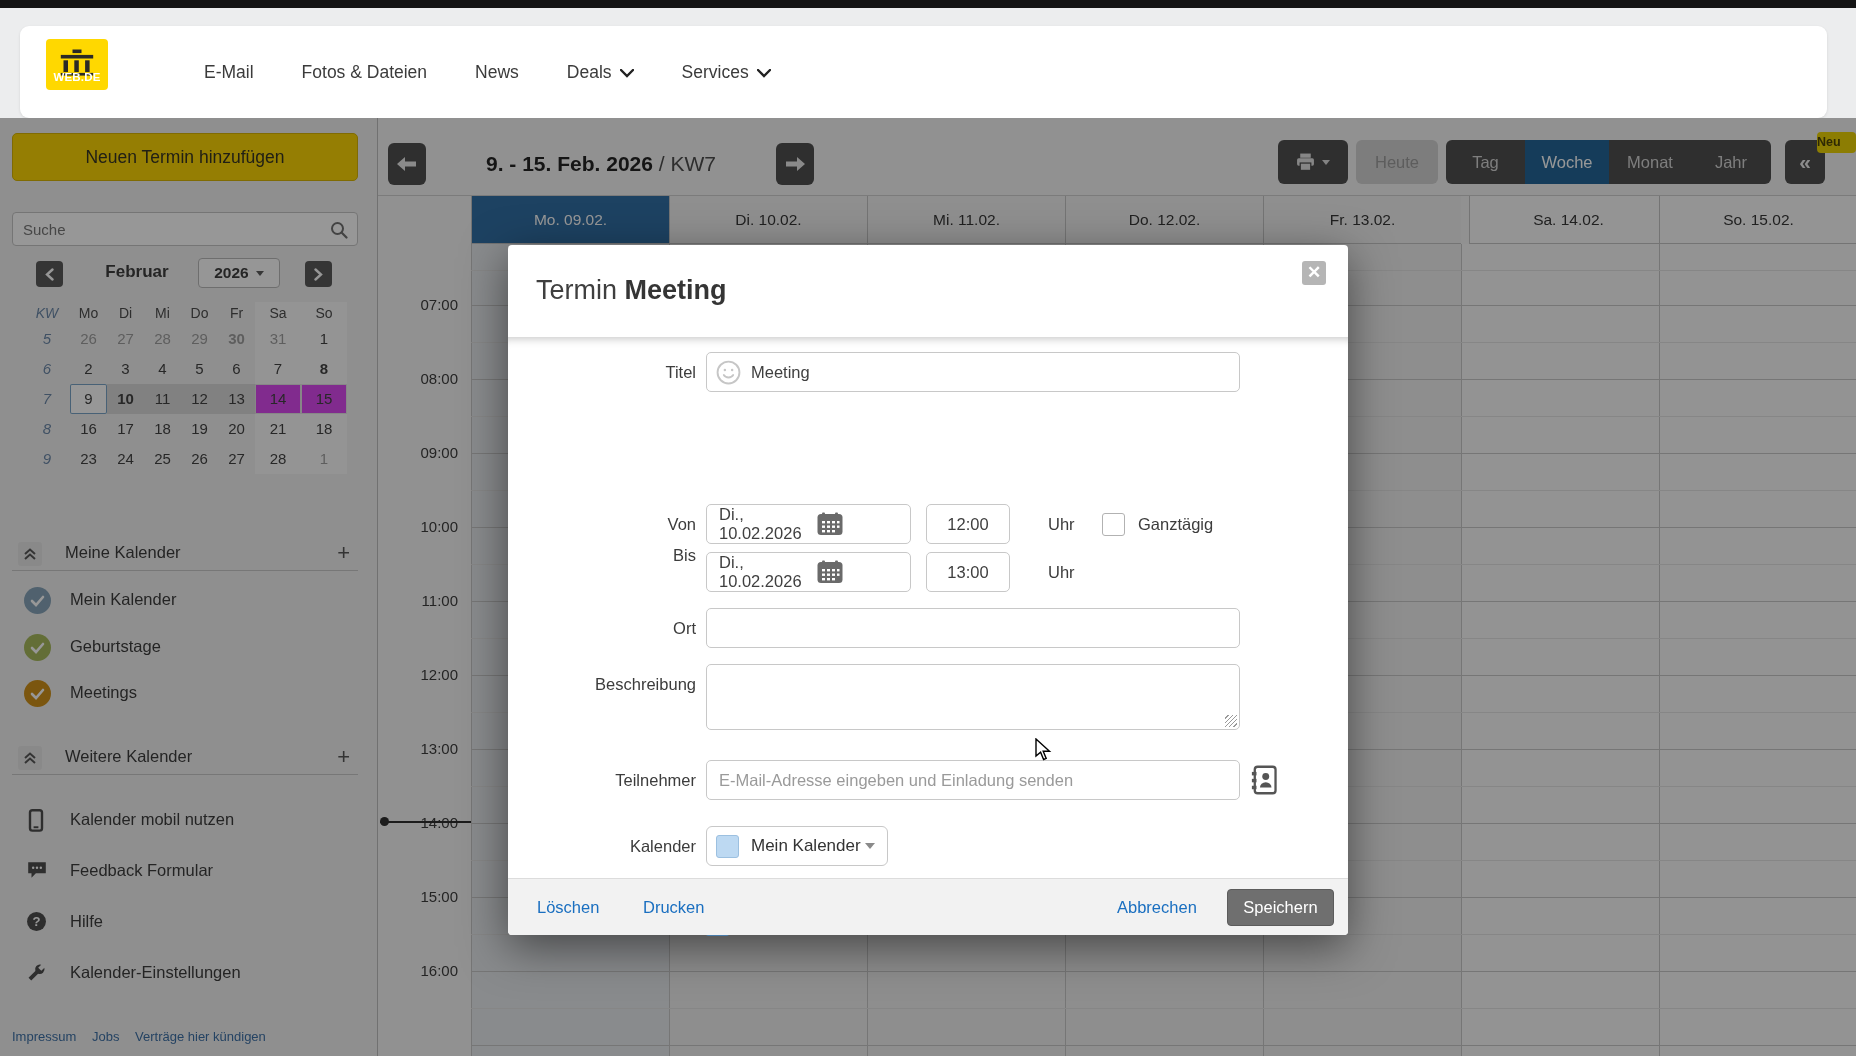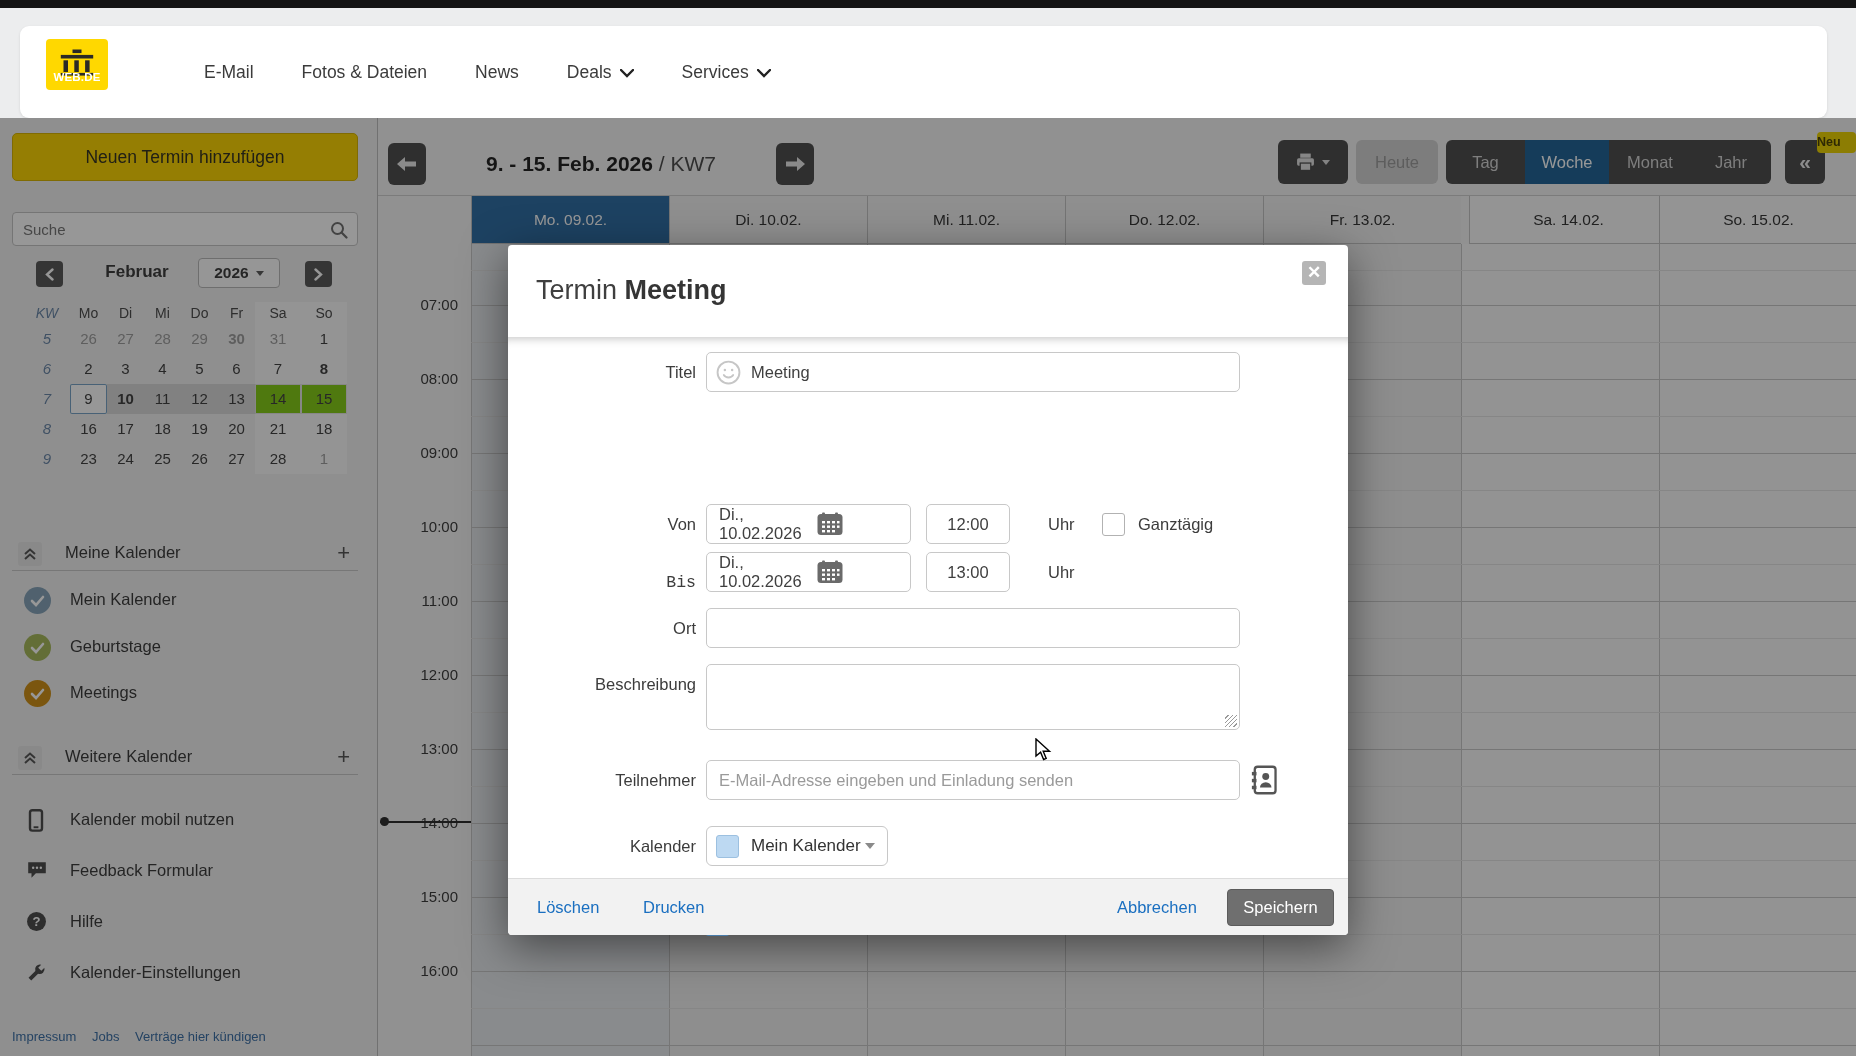--- a/index.html
+++ b/index.html
@@ -50,21 +50,21 @@
             border-top:6px solid #5a5a5a; }
   .mc-row { display:grid; grid-template-columns:46px 37px 37px 37px 37px 37px 46px 46px; padding-left:12px; }
   .mc-row > span { height:30px; line-height:30px; text-align:center; font-size:15px; color:#3f3f3f; }
   .mc-row > span:nth-child(7), .mc-row > span:nth-child(8) { background:#fafafa; }
   .mc-hdr > span { font-size:14px; color:#4a4a4a; height:22px; line-height:22px; }
   .mc-kw { font-style:italic; color:#6a87a8 !important; }
   .mc-d { cursor:pointer; }
   .muted { color:#9d9d9d !important; }
   .bold  { font-weight:bold; }
   .selweek > span:nth-child(n+2):nth-child(-n+6) { background:#d9d9d9; }
-  .selweek > span:nth-child(7), .selweek > span:nth-child(8) { background:#84cc16; box-shadow:inset 0 0 0 1px #e3e3e3; }
+  .selweek > span:nth-child(7), .selweek > span:nth-child(8) { background:#d946ef; box-shadow:inset 0 0 0 1px #e3e3e3; }
   .mc-d.boxed { background:#fff !important; box-shadow:inset 0 0 0 1px #78a3c6; border-radius:2px; }
 
   .sec-head { position:absolute; left:12px; width:346px; height:30px; }
   .sec-head .coll { position:absolute; left:6px; top:2px; width:24px; height:24px; background:#e7e7e7;
                     border-radius:3px; display:flex; align-items:center; justify-content:center; cursor:pointer; }
   .sec-head .ttl { position:absolute; left:53px; top:3px; font-size:16.5px; color:#3a3a3a; }
   .sec-head .plus { position:absolute; right:8px; top:0px; font-size:22px; color:#555; cursor:pointer; }
   .sec-rule { position:absolute; left:12px; width:346px; border-bottom:1px solid #c9c9c9; }
   .cal-item { position:absolute; left:0; width:378px; height:34px; cursor:pointer; }
   .cal-item .dot { position:absolute; left:24px; top:3px; width:27px; height:27px; border-radius:50%;
@@ -514,21 +514,21 @@
               <rect x="15" y="18" width="3" height="2.4"></rect>
             </g>
           </svg>
       </span>
     </div>
     <div class="fbox timebox" style="top:167px;">12:00</div>
     <div class="uhr" style="top:167px;">Uhr</div>
     <div class="chk" style="top:176px;"></div>
     <div class="chk-lbl" style="top:167px;">Ganztägig</div>
 
-    <div class="frow-label" style="top:226px;font-family:Liberation Mono, monospace;">Bis</div>
+    <div class="frow-label" style="top:198px;">Bis</div>
     <div class="fbox datebox" style="top:215px;">
       <span>Di., 10.02.2026</span>
       <span class="calic">
         <svg width="26" height="24" viewBox="0 0 26 24">
             <rect x="0.5" y="2" width="25" height="21" rx="3.5" fill="#6a6a6a"></rect>
             <rect x="5" y="0.5" width="3" height="4" rx="1" fill="#6a6a6a"></rect>
             <rect x="18" y="0.5" width="3" height="4" rx="1" fill="#6a6a6a"></rect>
             <g fill="#fff">
               <rect x="5" y="9" width="3" height="2.4"></rect>
               <rect x="10" y="9" width="3" height="2.4"></rect>

